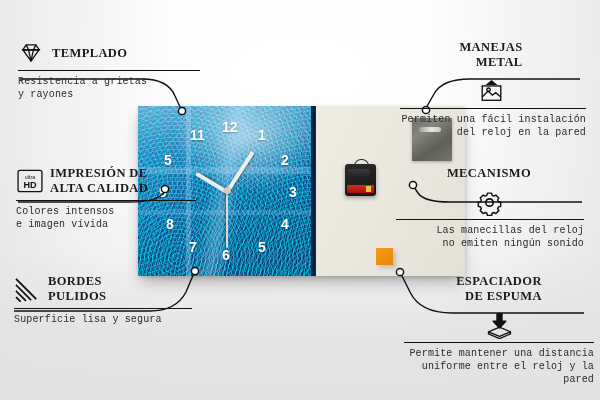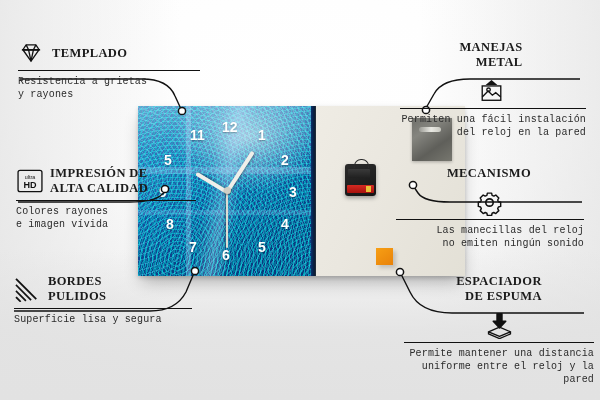--- a/index.html
+++ b/index.html
@@ -251,21 +251,21 @@
           <text x="17" y="13" font-family="Liberation Sans, sans-serif" font-size="6.5" fill="#111" text-anchor="middle">ultra</text>
           <text x="17" y="24" font-family="Liberation Sans, sans-serif" font-size="11" font-weight="bold" fill="#111" text-anchor="middle">HD</text>
         </svg>
       </span>
       <div>
         <div class="co-title">IMPRESIÓN DE</div>
         <div class="co-title">ALTA CALIDAD</div>
       </div>
     </div>
     <div class="co-rule" style="width:180px;"></div>
-    <div class="co-sub" style="white-space:pre-line;">Colores rayones
+    <div class="co-sub" style="white-space:pre-line;">Colores intensos
 e imagen vívida</div>
   </div>
 
   <div class="callout left" style="left:14px;top:274px;">
     <div class="co-head">
       <span class="icon">
         <svg viewBox="0 0 30 30" width="26" height="26" stroke="#111" stroke-width="2" fill="none" stroke-linecap="square">
           <path d="M3 4 L25 26"></path>
           <path d="M3 11 L19 27"></path>
           <path d="M3 18 L13 28"></path>

